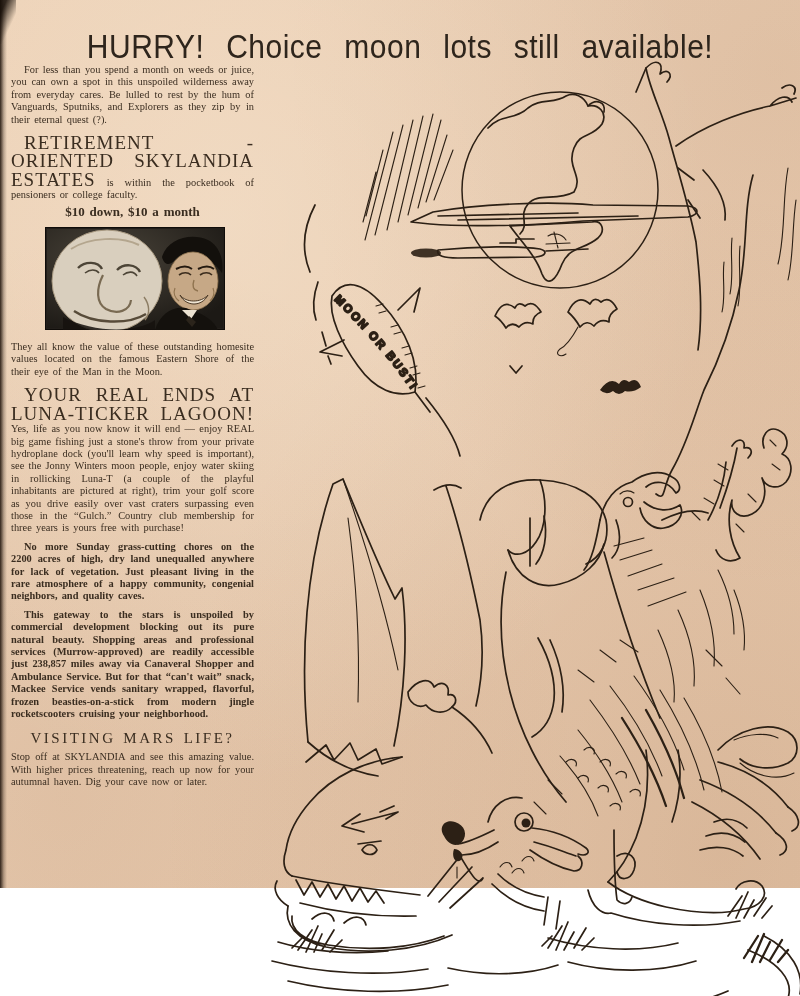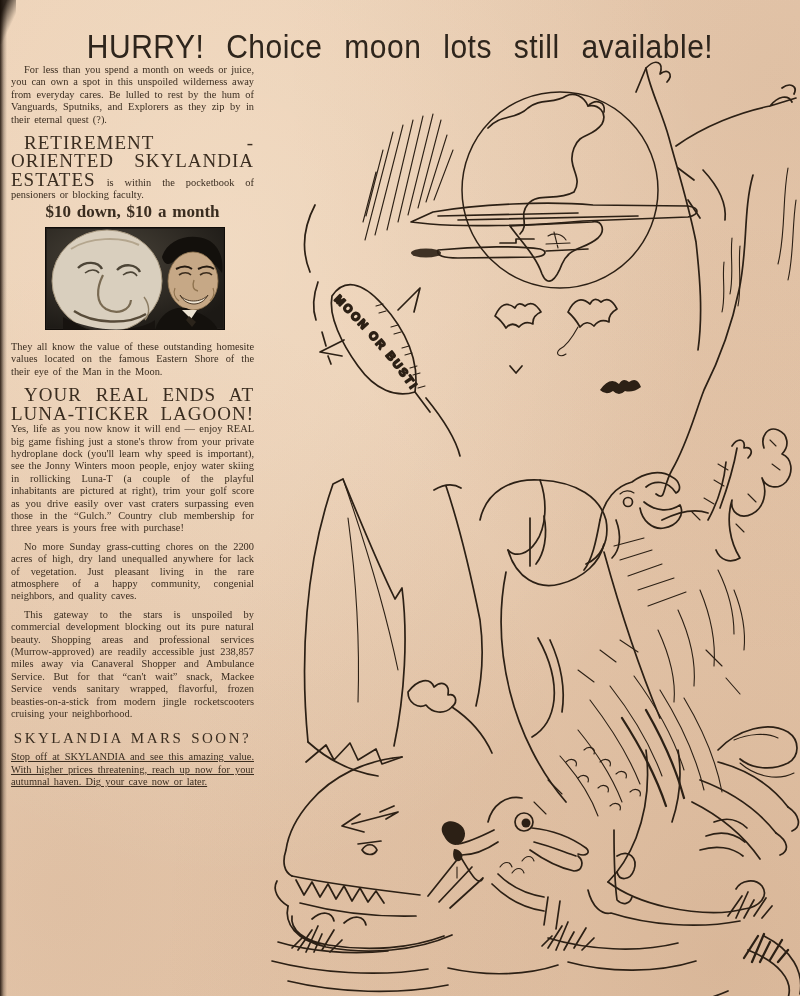--- a/index.html
+++ b/index.html
@@ -1,18 +1,18 @@
 <!DOCTYPE html>
 <html><head>
 <meta charset="utf-8">
 <style>
   html,body{margin:0;padding:0;}
   body{width:800px;height:996px;overflow:hidden;
        font-family:"Liberation Serif", serif;}
-  .page{position:relative;width:800px;height:996px;
+  .page{position:relative;width:800px;height:888px;
     background:
       radial-gradient(ellipse at 28% 25%, rgba(255,246,228,.30), transparent 60%),
       radial-gradient(ellipse at 90% 96%, rgba(140,92,55,.14), transparent 55%),
       radial-gradient(ellipse at 97% 8%, rgba(140,92,55,.10), transparent 45%),
       radial-gradient(ellipse at 8% 90%, rgba(140,92,55,.10), transparent 50%),
       linear-gradient(135deg,#ecd0b5 0%,#e9ccb1 45%,#e5c5a8 100%);
     color:#32271c;}
   .edge-left{position:absolute;left:0;top:0;bottom:0;width:7px;
     background:linear-gradient(to right, rgba(30,18,10,.9), rgba(30,18,10,.25) 55%, rgba(30,18,10,0));}
   .corner-tl{position:absolute;left:0;top:0;width:16px;height:44px;
@@ -20,24 +20,24 @@
   .headline{position:absolute;left:0;right:0;top:8px;text-align:center;
     font-family:"Liberation Sans", sans-serif;font-weight:400;
     font-size:30px;letter-spacing:.5px;word-spacing:13px;color:#2e251c;
     transform:scaleY(1.12);transform-origin:top center;}
   .col{position:absolute;left:11px;top:64px;width:243px;
     font-size:10.4px;line-height:12.4px;text-align:justify;
     color:#3a2d20;word-spacing:1.6px;}
   .col p{margin:0;}
   .indent{text-indent:13px;}
   .sp8{margin-top:8px !important;}
-  .sp6{margin-top:6px !important;}
-  .sp4{margin-top:4px !important;text-decoration:underline;}
+  .sp6{margin-top:6px !important;font-weight:bold;}
+  .sp4{margin-top:4px !important;}
   .caps-lg{font-size:19px;letter-spacing:1px;line-height:17px;}
-  .price-line{text-align:center;font-weight:bold;font-size:17px;margin-top:4px !important;}
+  .price-line{text-align:center;font-weight:bold;font-size:13px;margin-top:4px !important;}
   .mars-head{text-align:center;font-size:15px;letter-spacing:2.5px;margin-top:9px !important;line-height:18px;}
   .photo{margin:9px 0 11px 34px;width:180px;height:103px;display:block;}
   .illo{position:absolute;left:248px;top:50px;width:552px;height:946px;}
   svg .ink{stroke:#2c2015;fill:none;stroke-width:1.7;stroke-linecap:round;stroke-linejoin:round;}
   svg .thin{stroke-width:1.1;}
   svg .thick{stroke-width:2.3;}
   svg .solid{fill:#2c2015;stroke:none;}
   svg .rocket-label{font-family:"Liberation Sans", sans-serif;font-size:11.5px;
     letter-spacing:2px;fill:#2c2015;font-weight:bold;}
 </style>
@@ -47,21 +47,21 @@
 <div class="page">
   <div class="edge-left"></div>
   <div class="corner-tl"></div>
 
   <h1 class="headline">HURRY! Choice moon lots still available!</h1>
 
   <div class="col">
     <p class="indent">For less than you spend a month on weeds or juice, you can own a spot in this unspoiled wilderness away from everyday cares. Be lulled to rest by the hum of Vanguards, Sputniks, and Explorers as they zip by in their eternal quest (?).</p>
 
     <p class="sp8 indent"><span class="caps-lg">RETIREMENT - ORIENTED SKYLANDIA ESTATES</span>
-      <span>is within the pocketbook of pensioners or blocking faculty.</span></p>
+      <span>is within the pocketbook of pensioners or college faculty.</span></p>
 
     <p class="price-line">$10 down, $10 a month</p>
 
     <svg class="photo" viewBox="0 0 180 103">
       <rect x="0" y="0" width="180" height="103" fill="#221e1a"></rect>
       <rect x="0" y="0" width="180" height="103" fill="none" stroke="#0f0c09" stroke-width="2"></rect>
       <radialGradient id="pg" cx="35%" cy="30%" r="80%">
         <stop offset="0%" stop-color="#4a443a"></stop>
           <stop offset="100%" stop-color="#1c1915"></stop>
       </radialGradient>
@@ -93,21 +93,21 @@
     </svg>
 
     <p>They all know the value of these outstanding homesite values located on the famous Eastern Shore of the their eye of the Man in the Moon.</p>
 
     <p class="sp8 indent"><span class="caps-lg">YOUR REAL ENDS AT LUNA-TICKER LAGOON!</span>
       <span>Yes, life as you now know it will end — enjoy REAL big game fishing just a stone's throw from your private hydroplane dock (you'll learn why speed is important), see the Jonny Winters moon people, enjoy water skiing in rollicking Luna-T (a couple of the playful inhabitants are pictured at right), trim your golf score as you drive easily over vast craters surpassing even those in the “Gulch.” Country club membership for three years is yours free with purchase!</span></p>
 
     <p class="sp6 indent">No more Sunday grass-cutting chores on the 2200 acres of high, dry land unequalled anywhere for lack of vegetation. Just pleasant living in the rare atmosphere of a happy community, congenial neighbors, and quality caves.</p>
     <p class="sp6 indent">This gateway to the stars is unspoiled by commercial development blocking out its pure natural beauty. Shopping areas and professional services (Murrow-approved) are readily accessible just 238,857 miles away via Canaveral Shopper and Ambulance Service. But for that “can't wait” snack, Mackee Service vends sanitary wrapped, flavorful, frozen beasties-on-a-stick from modern jingle rocketscooters cruising your neighborhood.</p>
 
-    <p class="mars-head caps-lg">SKYLANDIA MARS SOON?</p>
+    <p class="mars-head caps-lg">VISITING MARS LIFE?</p>
     <p class="sp4">Stop off at SKYLANDIA and see this amazing value. With higher prices threatening, reach up now for your autumnal haven. Dig your cave now or later.</p>
   </div>
 
   <svg class="illo" viewBox="0 0 552 946">
     <g class="ink thin">
       <path d="M145,82 L117,190 M155,75 L127,185 M165,70 L139,180 M175,66 L150,172 M185,64 L160,165 M193,70 L170,158 M199,85 L178,152 M135,100 L118,166 M128,122 L115,172 M205,100 L186,150"></path>
     </g>
     <g class="ink">
       <path d="M67,155 C55,178 53,200 62,222"></path>
       <path d="M70,232 C65,246 64,258 68,270"></path>

